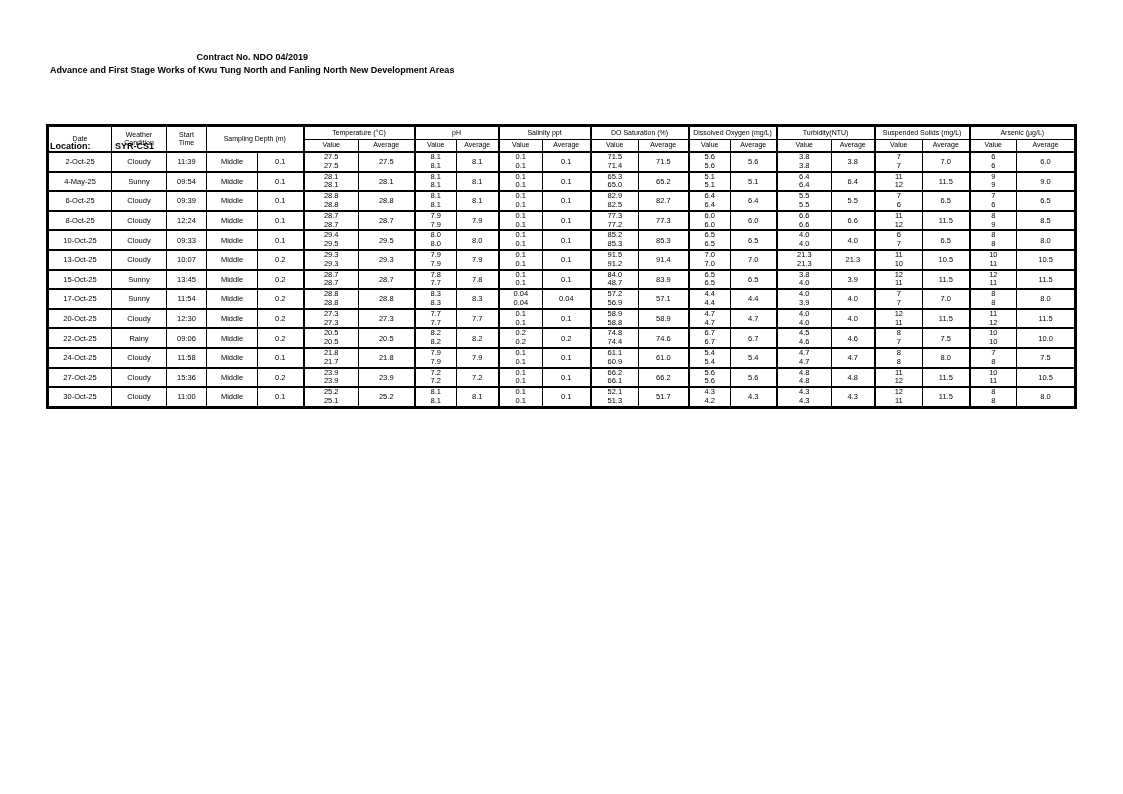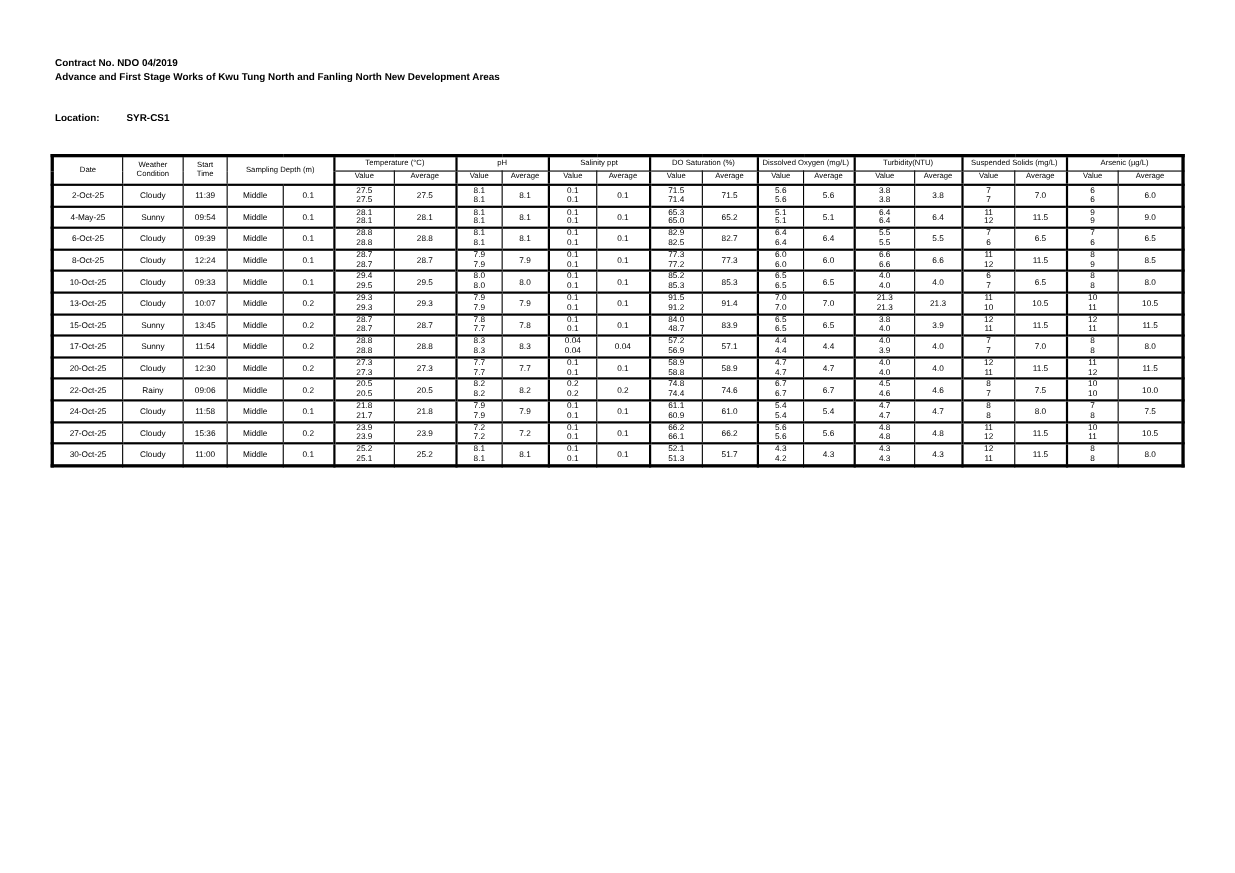--- a/index.html
+++ b/index.html
@@ -8,28 +8,29 @@
     background: #ffffff;
     color: #000;
     font-family: "Liberation Sans", sans-serif;
     position: relative;
     overflow: hidden;
   }
   .titles {
     position: absolute; top: 51px; left: 50px;
     font-size: 9px; font-weight: bold; line-height: 13.4px;
     white-space: nowrap;
+    text-align: center;
   }
   .location-row {
     position: absolute; top: 102px; left: 50px;
     font-size: 9px; font-weight: bold; white-space: nowrap;
   }
-  .location-row .loc-label { display: inline-block; width: 65px; }
+  .location-row .loc-label { display: inline-block; width: 65px; margin-top: 39px; }
   table.report-table {
-    position: absolute; top: 140px; left: 46px;
+    position: absolute; top: 124px; left: 46px;
     width: 1030px;
     border-collapse: collapse; table-layout: fixed;
     font-size: 7.5px;
     border: 3px solid #000;
   }
   .report-table th, .report-table td {
     border: 1px solid #000;
     padding: 0;
     text-align: center; vertical-align: middle;
     font-weight: normal;

